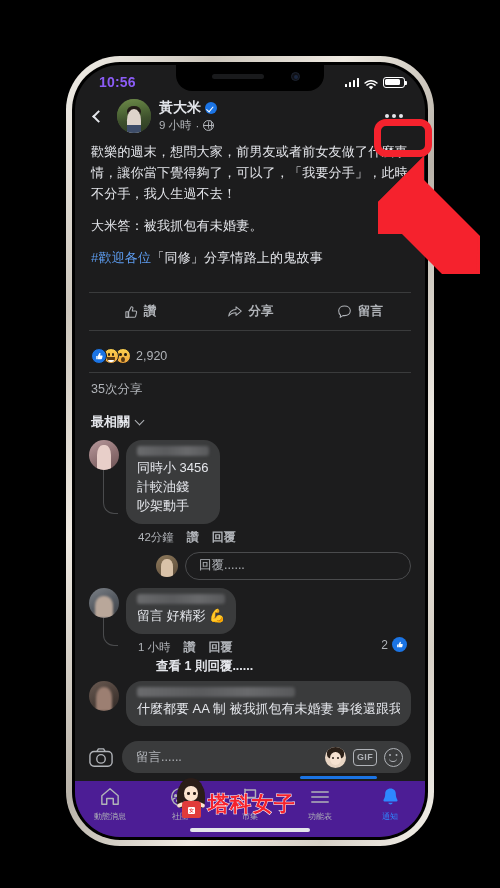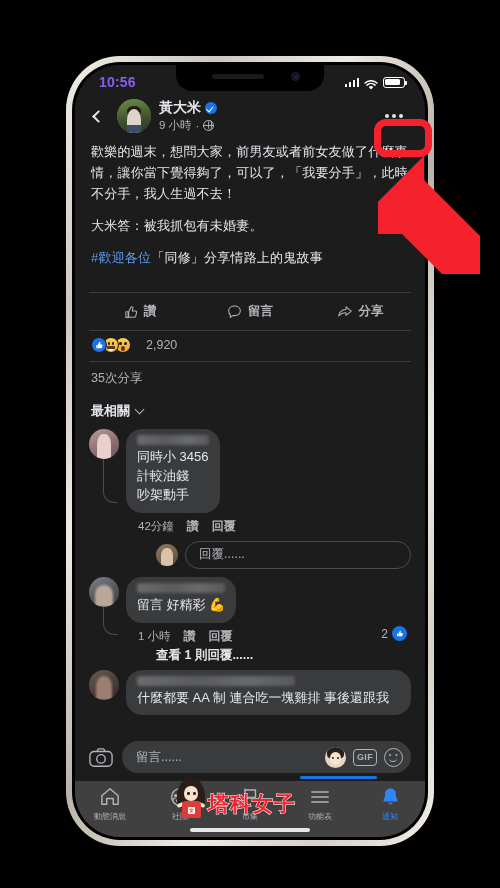--- a/index.html
+++ b/index.html
@@ -159,22 +159,23 @@
   .action-btn {
     flex: 1 1 0; display: flex; align-items: center; justify-content: center;
     gap: 6px; color: #b0b3b8; font-size: 12.5px; font-weight: bold;
     padding: 3px 0;
   }
   .ic-thumb { width:14px;height:14px;position:relative;flex:0 0 auto;}
   .ic-thumb svg, .ic-comment svg, .ic-share svg { display:block; }
 
   
   .reactions-row {
-    display: flex; align-items: center; gap: 15px;
+    display: flex; align-items: center; gap: 5px;
     padding: 6px 16px 8px 16px;
+    margin-top: 11px;
   }
   .react-stack { display: flex; align-items: center; }
   .react {
     width: 16px; height: 16px; border-radius: 50%;
     border: 1.4px solid #1c1c1d; position: relative; flex: 0 0 auto;
     display:flex;align-items:center;justify-content:center;
   }
   .react + .react { margin-left: -4px; }
   .react-like { background: #1b74e4; z-index: 3;}
   .react-haha { background: linear-gradient(180deg,#fbd04f,#f0a63d); z-index:2;}
@@ -289,21 +290,21 @@
   .smiley-ic::after{content:'';position:absolute;left:4px;top:8.5px;width:8px;height:4px;border-bottom:1.5px solid #b0b3b8;border-radius:0 0 6px 6px;}
 
   .kbd-indicator {
     position:absolute; right:48px; bottom:2px;
     width:77px;height:3px;border-radius:2px;background:#1b74e4;
   }
 
   
   .bottom-nav {
     position: absolute; left:0; right:0; bottom:0;
-    height: 56px; background: #404040;
+    height: 56px; background: #4c1d95;
     display: flex; align-items: flex-start;
     padding-top: 5px;
     text-align: center;
   }
   .nav-item {
     flex: 1 1 0; display: flex; flex-direction: column;
     align-items: center; gap: 4px;
   }
   .nav-ic { height: 21px; display:flex; align-items:center; justify-content:center;}
   .nav-label { font-size: 8px; color: #b0b3b8; }
@@ -426,34 +427,34 @@
         <div class="action-bar">
           <div class="action-btn">
             <span class="ic-thumb">
               <svg width="15" height="15" viewBox="0 0 16 16">
                   <path d="M5 7.2 L7.6 2.1 a1.3 1.3 0 0 1 1.9 1.5 L8.8 6.3 h3.4 a1.3 1.3 0 0 1 1.25 1.65 l-1.05 4.1 a1.5 1.5 0 0 1 -1.45 1.1 H5 Z M2 7.2 h2.4 v6 H2 Z" fill="none" stroke="#b0b3b8" stroke-width="1.1" stroke-linejoin="round"></path>
                 </svg>
             </span>
             <span>讚</span>
           </div>
           <div class="action-btn">
+            <span class="ic-share">
+              <svg width="16" height="15" viewBox="0 0 17 16">
+                  <path d="M1.8 12.8 C2.4 8.2 5.4 6.1 9.6 5.9 V3.0 L15.2 7.6 L9.6 12.2 V9.3 C5.8 9.3 3.6 10.5 1.8 12.8 Z" fill="none" stroke="#b0b3b8" stroke-width="1.1" stroke-linejoin="round"></path>
+                </svg>
+            </span>
+            <span>分享</span>
+          </div>
+          <div class="action-btn">
             <span class="ic-comment">
               <svg width="15" height="15" viewBox="0 0 16 16">
                   <path d="M8 2.2 C11.6 2.2 14.2 4.4 14.2 7.3 C14.2 10.2 11.6 12.4 8 12.4 H6.3 L3.4 14.3 L3.8 12.0 C2.4 11.0 1.8 9.3 1.8 7.3 C1.8 4.4 4.4 2.2 8 2.2 Z" fill="none" stroke="#b0b3b8" stroke-width="1.1" stroke-linejoin="round"></path>
                 </svg>
             </span>
             <span>留言</span>
-          </div>
-          <div class="action-btn">
-            <span class="ic-share">
-              <svg width="16" height="15" viewBox="0 0 17 16">
-                  <path d="M1.8 12.8 C2.4 8.2 5.4 6.1 9.6 5.9 V3.0 L15.2 7.6 L9.6 12.2 V9.3 C5.8 9.3 3.6 10.5 1.8 12.8 Z" fill="none" stroke="#b0b3b8" stroke-width="1.1" stroke-linejoin="round"></path>
-                </svg>
-            </span>
-            <span>分享</span>
           </div>
         </div>
 
         <div class="divider"></div>
 
         <div class="reactions-row">
           <div class="react-stack">
             <span class="react react-like">
               <svg width="9" height="9" viewBox="0 0 16 16">
                   <path d="M5 7 L7.8 1.9 a1.3 1.3 0 0 1 1.9 1.6 L9 6.2 h3.3 a1.2 1.2 0 0 1 1.15 1.55 l-1 3.9 a1.4 1.4 0 0 1 -1.35 1.05 H5 Z M2.2 7 h2.3 v5.7 H2.2 Z" fill="#fff"></path>
@@ -531,21 +532,21 @@
               </div>
               <div class="view-replies">查看 1 則回覆......</div>
             </div>
           </div>
 
           <div class="comment" style="margin-top:2px;">
             <div class="c-avatar c-av-3"></div>
             <div class="c-main">
               <div class="c-bubble" style="width:100%;">
                 <div class="c-name-blur" style="width:60%"></div>
-                <div class="c-text" style="white-space:nowrap;overflow:hidden;">什麼都要 AA 制 連合吃一塊雞排 事後還跟我</div>
+                <div class="c-text" style="white-space:nowrap;overflow:hidden;">什麼都要 AA 制 被我抓包有未婚妻 事後還跟我</div>
               </div>
             </div>
           </div>
         </div>
 
         <div class="composer">
           <span class="cam-ic">
             <svg width="24" height="21" viewBox="0 0 26 22">
               <rect x="1" y="4.5" width="24" height="16" rx="4.5" fill="none" stroke="#b0b3b8" stroke-width="1.5"></rect>
               <path d="M8.5 4.5 L10.2 1.6 h5.6 L17.5 4.5" fill="none" stroke="#b0b3b8" stroke-width="1.5" stroke-linejoin="round"></path>

